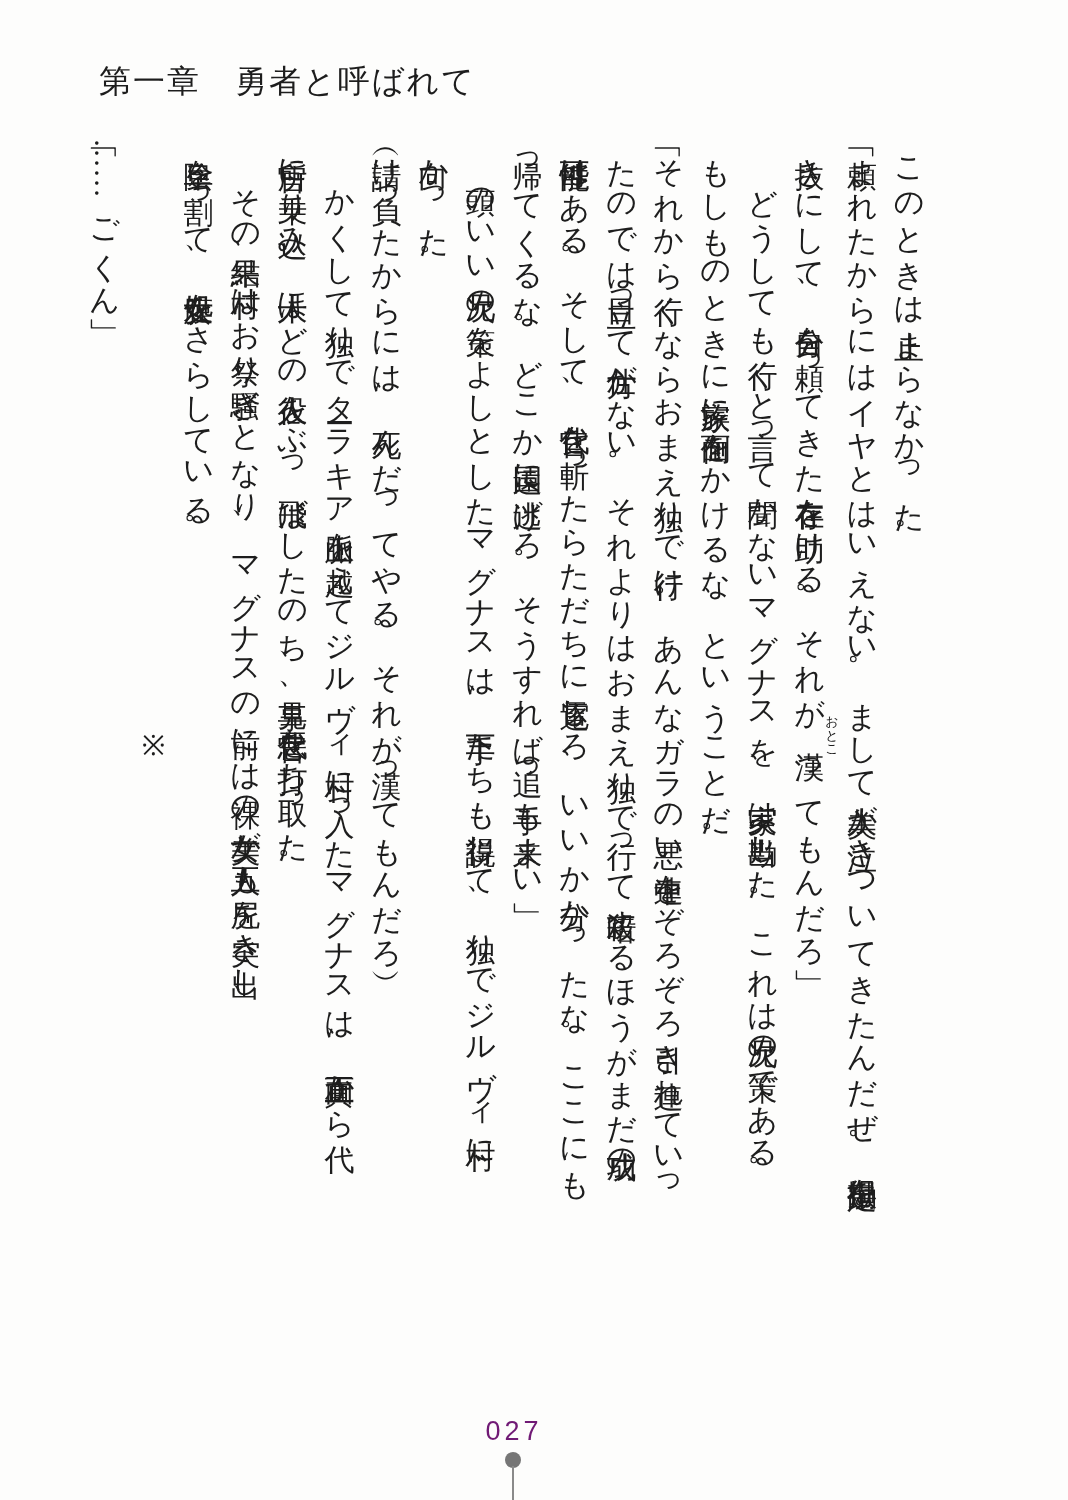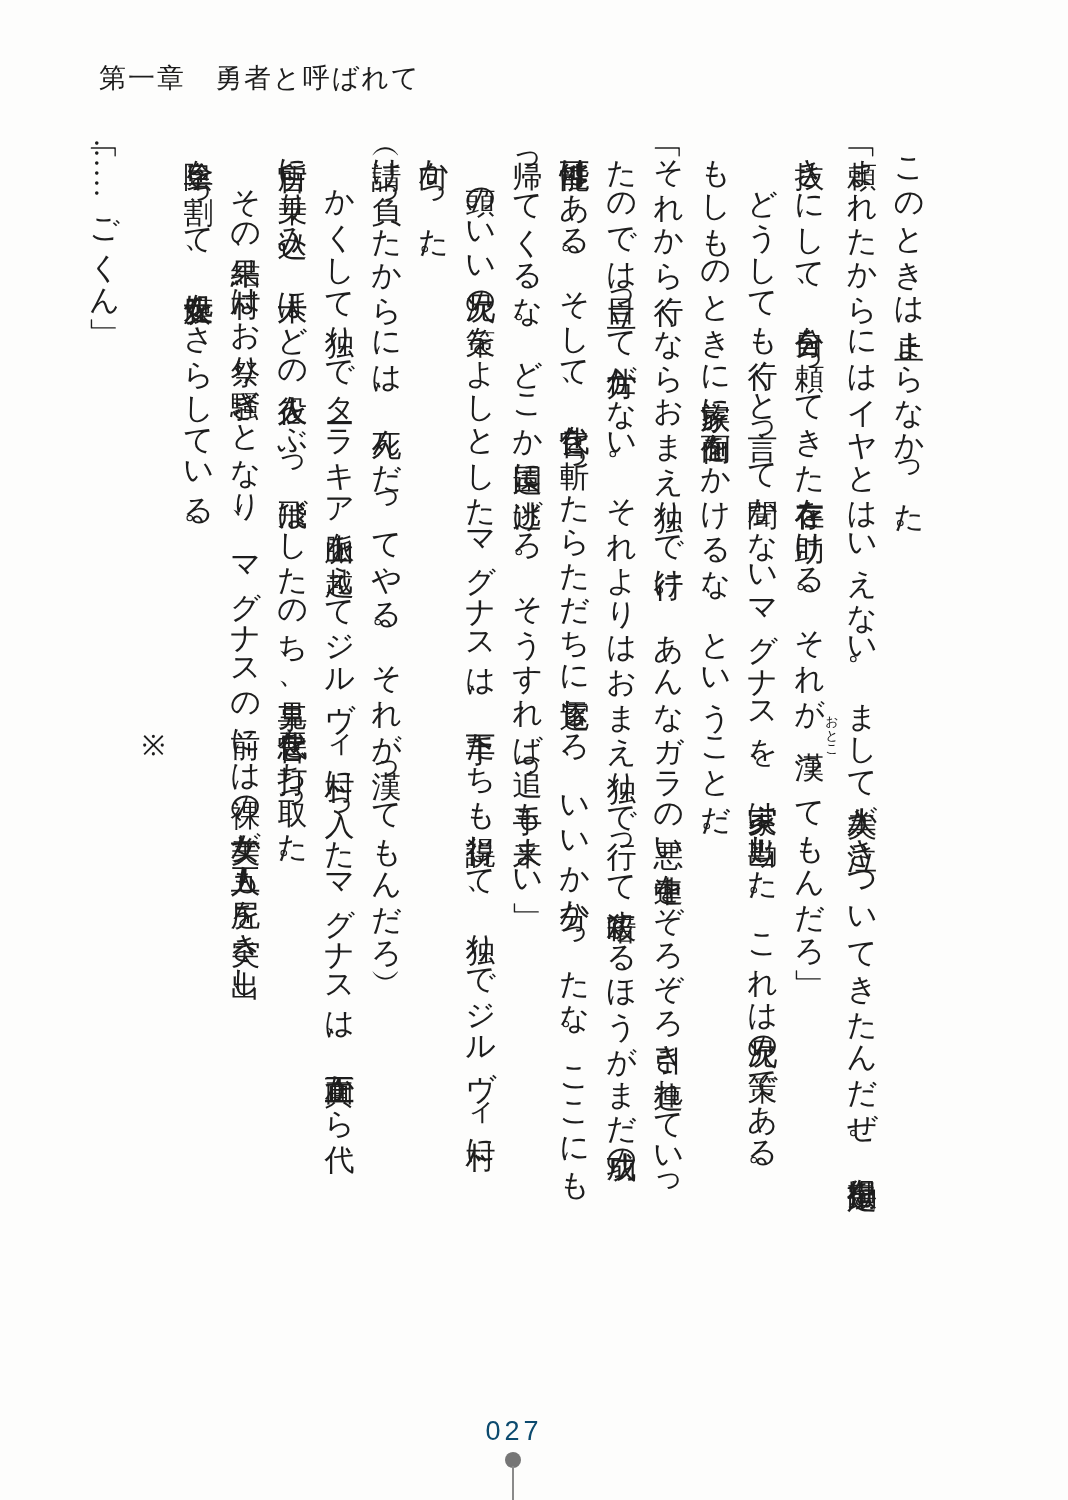--- a/index.html
+++ b/index.html
@@ -8,21 +8,21 @@
     width:1068px;height:1500px;
     background:#fdfdfc;
     font-family:"Liberation Serif","DejaVu Serif",serif;
     color:#1d1d1d;
     overflow:hidden;
     margin:0 auto;
   }
   .chapter-header{
     position:absolute;
     left:99px;top:60px;
-    font-size:27px;
+    font-size:32px;
     letter-spacing:2px;
     white-space:pre;
     font-family:Liberation Serif, serif;
   }
   .body-text{
     position:absolute;
     top:138px;
     right:135px;
     height:1212px;
     writing-mode:vertical-rl;
@@ -35,21 +35,21 @@
   .col.separator{text-align:center;font-size:28px;}
   ruby{ruby-position:over;}
   rt{font-size:13px;letter-spacing:0;font-family:"Liberation Serif","DejaVu Serif",serif;}
   .page-number{
     position:absolute;
     top:1416px;left:0;width:1028px;
     text-align:center;
     font-family:"Liberation Sans","DejaVu Sans",sans-serif;
     font-size:27px;
     letter-spacing:4px;
-    color:#0c4a6e;
+    color:#701a75;
   }
   .marker-dot{
     position:absolute;
     left:505px;top:1452px;
     width:16px;height:16px;
     border-radius:50%;
     background:#767676;
   }
   .marker-line{
     position:absolute;

